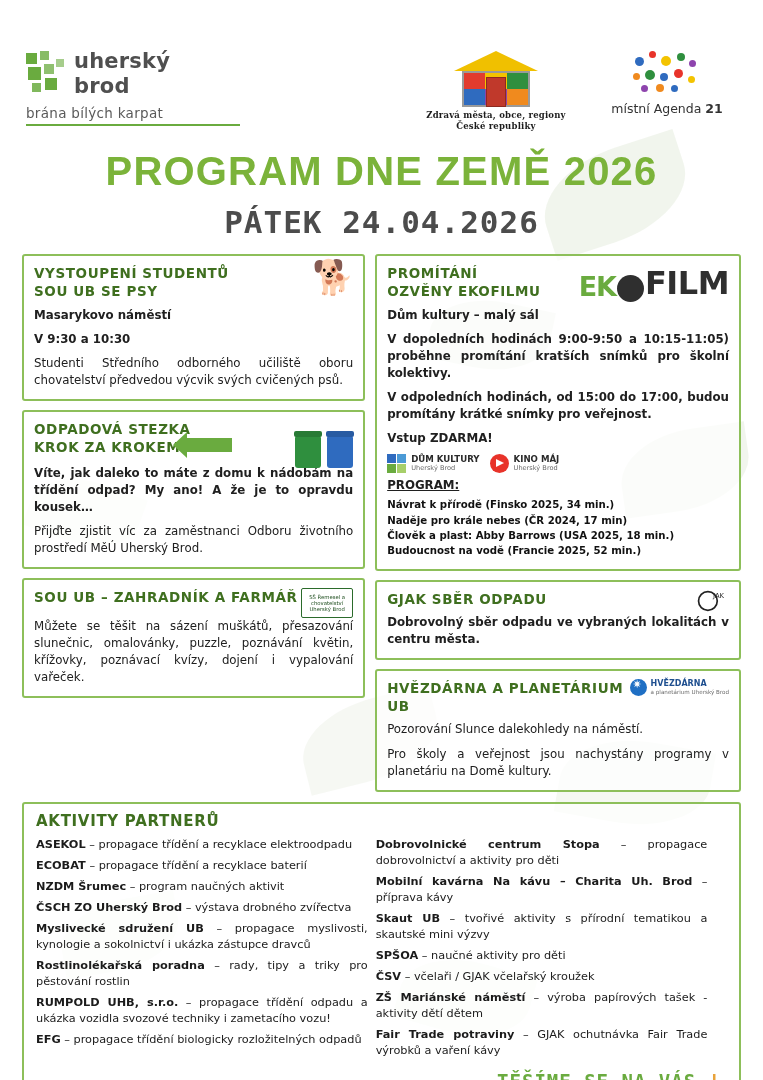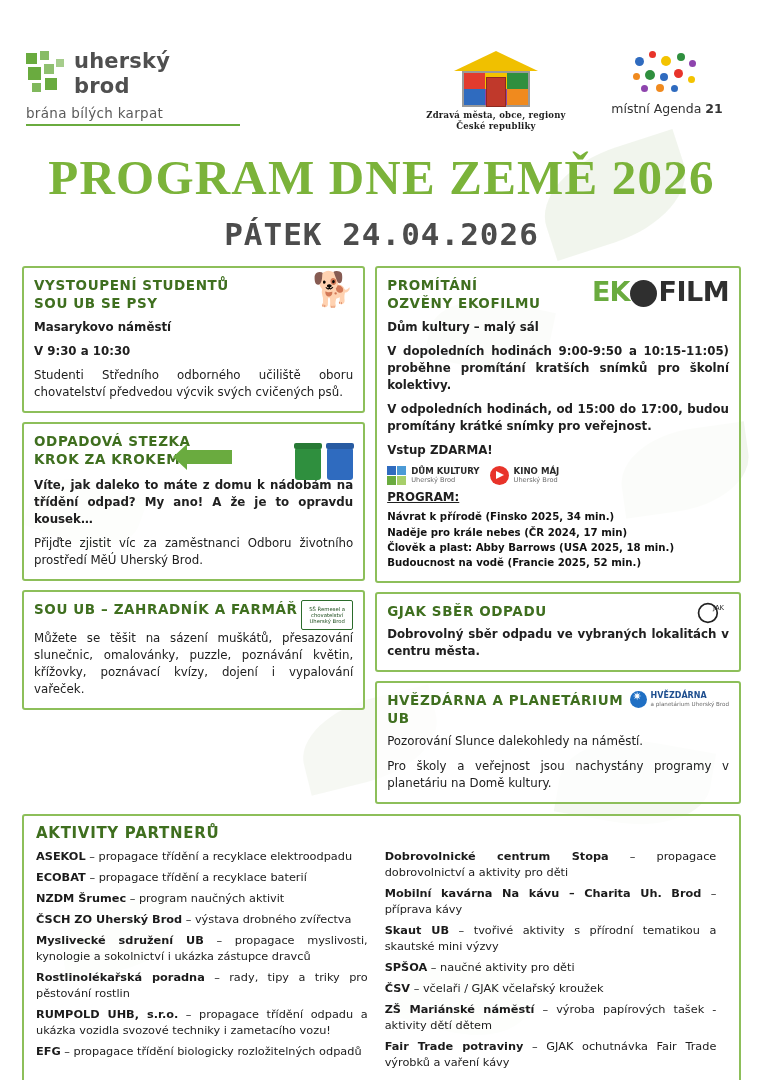--- a/index.html
+++ b/index.html
@@ -54,22 +54,22 @@
 
   .logo-ma { width:140px; text-align:center; margin-left:16px; }
   .ma-dots { width:72px; height:44px; margin:0 auto; position:relative; }
   .ma-dots span { position:absolute; border-radius:50%; }
   .ma-cap { font-size:12.5px; color:#333; margin-top:6px; }
   .ma-cap b { font-weight:bold; }
 
   
   .title-main {
     text-align:center; margin-top:18px;
-    font-family:Liberation Serif, serif;
-    font-weight:bold; font-size:49px; color:#7bb33a;
+    font-family:Liberation Sans, sans-serif;
+    font-weight:bold; font-size:40px; color:#7bb33a;
     letter-spacing:1.2px;
   }
   .title-sub {
     text-align:center; margin-top:10px;
     font-family:"DejaVu Sans Mono", monospace;
     font-weight:bold; font-size:31px; color:#4c4c4c; letter-spacing:1px;
   }
 
   
   .cols { display:flex; gap:10px; padding:14px 22px 0 22px; }
@@ -112,21 +112,21 @@
   .row-head h3 { flex:1; }
 
   .badge-sou {
     width:52px; height:30px; border:1px solid #2b6b2b; border-radius:2px;
     display:flex; align-items:center; justify-content:center; background:#fff;
     font-size:5.3px; color:#1d4d1d; text-align:center; line-height:1.15; padding:2px;
   }
   .ekofilm { display:flex; align-items:flex-end; gap:0; font-weight:bold; }
   .eko-k { font-family:"DejaVu Sans", sans-serif; font-size:27px; color:#6aab3f; letter-spacing:-1px; }
   .eko-o { width:27px; height:27px; border-radius:50%; background:#2f2f2f; margin:0 1px; }
-  .eko-film { font-size:27px; color:#2f2f2f; letter-spacing:-.5px; }
+  .eko-film { font-size:32px; color:#2f2f2f; letter-spacing:-.5px; }
 
   .mini-logos { display:flex; gap:10px; margin:6px 0 4px 0; }
   .mini { display:flex; align-items:center; gap:5px; }
   .mini .sq4 { width:19px; height:19px; display:grid; grid-template-columns:1fr 1fr; grid-template-rows:1fr 1fr; gap:1px; }
   .mini .sq4 i { display:block; }
   .mini .circ { width:19px; height:19px; border-radius:50%; background:#e8332a; position:relative; }
   .mini .circ:after{content:""; position:absolute; left:6px; top:5px; border-left:8px solid #fff; border-top:4.5px solid transparent; border-bottom:4.5px solid transparent;}
   .mini-txt { font-size:8.6px; line-height:1.12; color:#2a2a2a; font-weight:bold; }
   .mini-txt small { display:block; font-weight:normal; font-size:6.6px; color:#6a6a6a; }
 
@@ -142,21 +142,21 @@
 
   
   .partners {
     margin:10px 22px 0 22px; border:2px solid #8dbf5a; border-radius:3px;
     padding:8px 12px 10px 12px; background:rgba(255,255,255,.7);
     height:300px; position:relative;
   }
   .partners h3 {
     margin:0 0 7px 0; font-size:15px; color:#3f6f1f; font-weight:bold; letter-spacing:.7px;
   }
-  .pcols { display:flex; gap:17px; }
+  .pcols { display:flex; gap:8px; }
   .pcol { width:48%; }
   .pitem { font-size:11.3px; line-height:1.42; color:#1b1b1b; margin-bottom:5px; text-align:justify; }
   .pitem b { font-weight:bold; }
   .closing {
     position:absolute; right:18px; bottom:8px;
     font-family:"DejaVu Sans Mono", monospace; font-weight:bold;
     font-size:19px; color:#6aab3f; letter-spacing:1px;
   }
   .closing .ex { color:#e8a33a; }
 </style>

